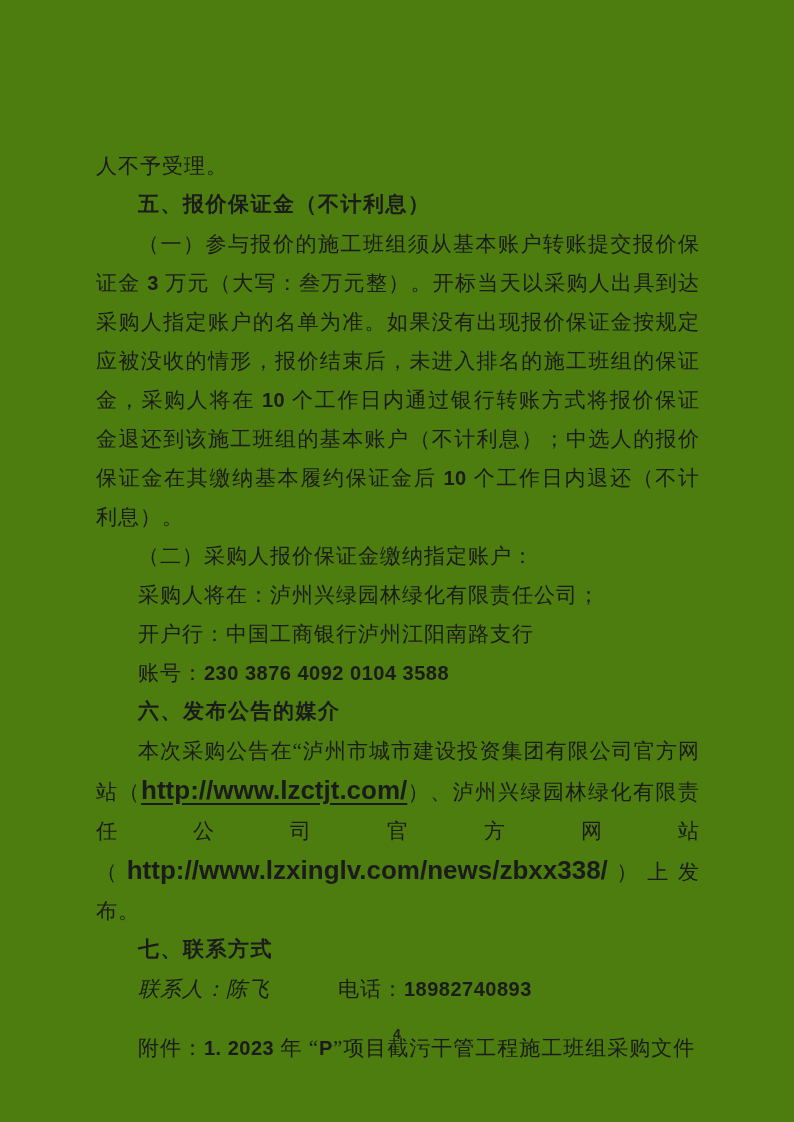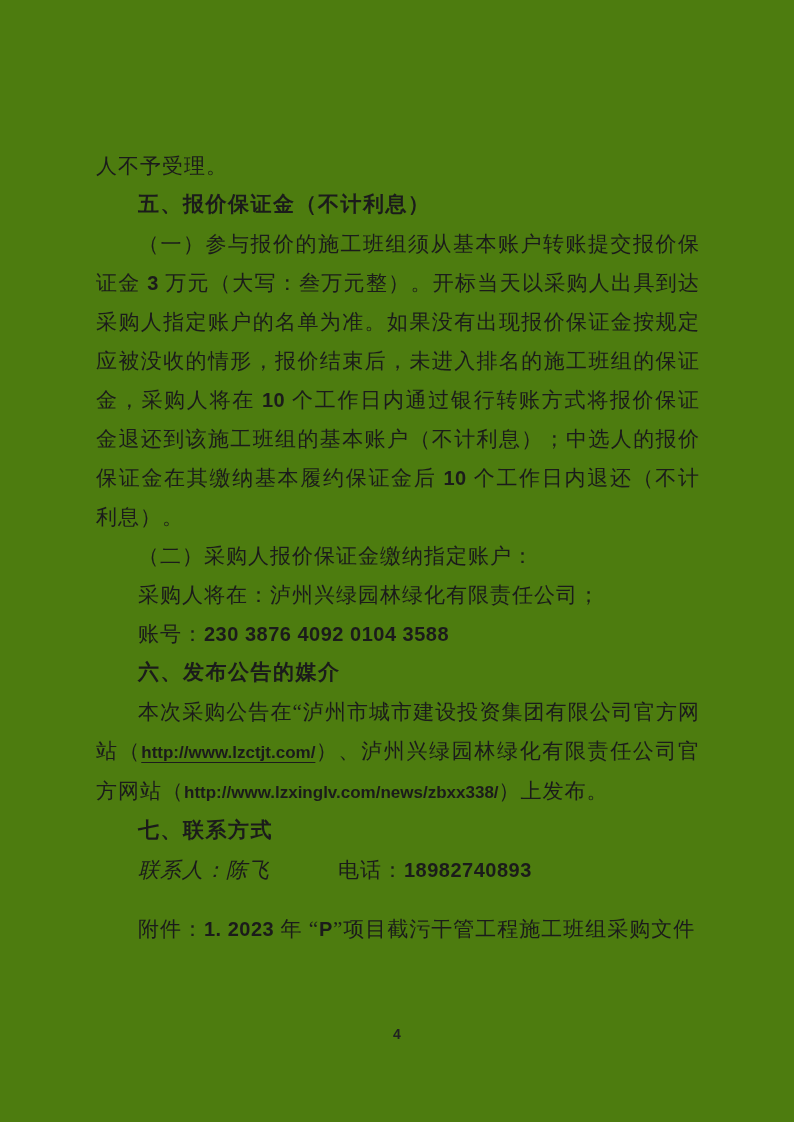--- a/index.html
+++ b/index.html
@@ -39,21 +39,21 @@
   }
   .num {
     font-family: "Liberation Sans", "DejaVu Sans", sans-serif;
     font-weight: 700;
     font-size: 20px;
     letter-spacing: 0.5px;
   }
   .url {
     font-family: "Liberation Sans", "DejaVu Sans", sans-serif;
     font-weight: 700;
-    font-size: 17px;
+    font-size: 26px;
     letter-spacing: 0;
   }
   .url-underline {
     text-decoration: underline;
     text-underline-offset: 4px;
     color: inherit;
     cursor: pointer;
   }
   .col-fixed-1 { display: inline-block; width: 200px; text-indent: 0; font-style: italic; }
   .col-fixed-2 { display: inline-block; width: 237px; text-indent: 0; }
@@ -79,20 +79,21 @@
     <p class="line">人不予受理。</p>
 
     <p class="line heading indent">五、报价保证金（不计利息）</p>
 
     <p class="line indent"><span>（一）参与报价的施工班组须从基本账户转账提交报价保证金 </span><span class="num">3</span><span> 万元（大写：叁万元整）。开标当天以采购人出具到达采购人指定账户的名单为准。如果没有出现报价保证金按规定应被没收的情形，报价结束后，未进入排名的施工班组的保证金，采购人将在 </span><span class="num">10</span><span> 个工作日内通过银行转账方式将报价保证金退还到该施工班组的基本账户（不计利息）；中选人的报价保证金在其缴纳基本履约保证金后 </span><span class="num">10</span><span> 个工作日内退还（不计利息）。</span></p>
 
     <p class="line indent">（二）采购人报价保证金缴纳指定账户：</p>
 
     <p class="line indent"><span>采购人将在：</span><span>泸州兴绿园林绿化有限责任公司；</span></p>
 
+    <p class="line indent"><span>开户行：</span><span>中国工商银行泸州江阳南路支行</span></p>
 
     <p class="line indent"><span>账号：</span><span class="num">230 3876 4092 0104 3588</span></p>
 
     <p class="line heading indent">六、发布公告的媒介</p>
 
     <p class="line indent"><span>本次采购公告在“泸州市城市建设投资集团有限公司官方网站（</span><span class="url url-underline">http://www.lzctjt.com/</span><span>）、泸州兴绿园林绿化有限责任公司官方网站（</span><span class="url">http://www.lzxinglv.com/news/zbxx338/</span><span>）上发布。</span></p>
 
     <p class="line heading indent">七、联系方式</p>
 
     <p class="line indent"><span class="col-fixed-1"><span>联系人：</span><span>陈飞</span></span><span>电话：</span><span class="num">18982740893</span></p>

